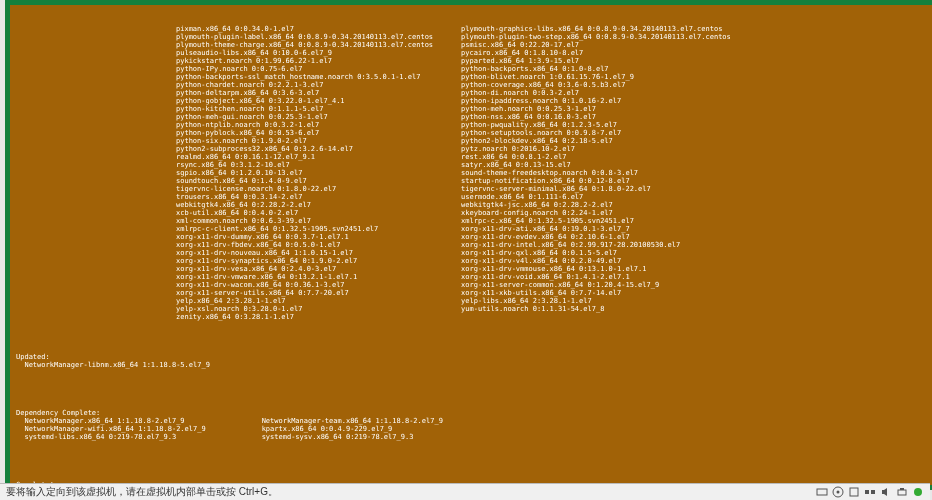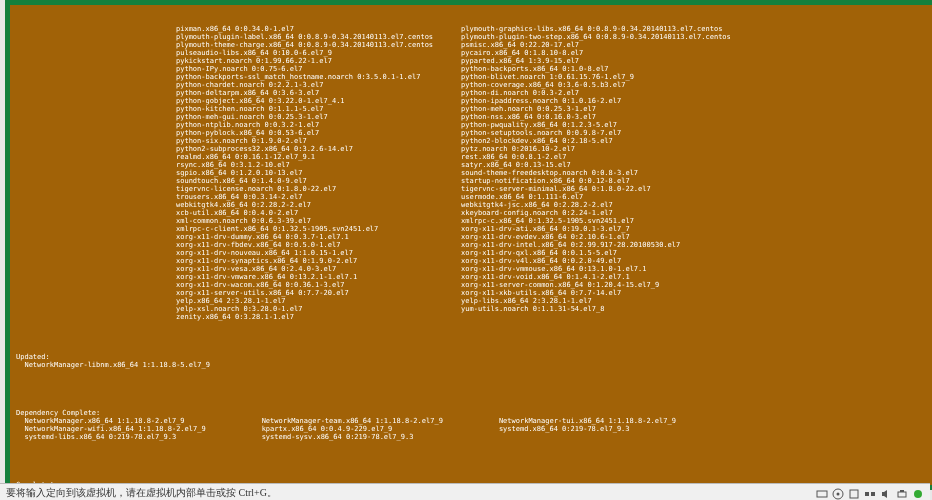--- a/index.html
+++ b/index.html
@@ -2,21 +2,21 @@
 <html><head>
 <meta charset="utf-8">
 <style>
   html,body{margin:0;padding:0;background:#e8e8e8;font-family:monospace;width:932px;height:500px;overflow:hidden}
   .vm-window{position:absolute;left:5px;top:0;width:930px;height:480px;background:#a16207;border:5px solid #15803d}
   .terminal{position:absolute;left:0;top:0;right:0;bottom:0;color:#fff;font-size:7px;line-height:8px;padding:4px 6px;overflow:hidden;white-space:pre}
   .cols{display:flex;gap:28px}
   .col{flex:0 0 auto}
   .col.c1{margin-left:160px}
   .section{margin-top:8px}
-  .statusbar{position:absolute;left:0;bottom:0;width:930px;height:17px;background:#f0f0f0;border-top:1px solid #bbb;font-family:Liberation Serif, serif;font-size:10px;color:#333;display:flex;align-items:flex-end;padding:0 6px;box-sizing:border-box;justify-content:space-between}
+  .statusbar{position:absolute;left:0;bottom:0;width:930px;height:17px;background:#f0f0f0;border-top:1px solid #bbb;font-family:Liberation Sans, sans-serif;font-size:10px;color:#333;display:flex;align-items:center;padding:0 6px;box-sizing:border-box;justify-content:space-between}
   .sb-icons{display:flex;gap:4px;align-items:center}
   .ic{width:12px;height:12px;display:inline-block}
 </style>
 </head>
 <body>
 
 <div class="vm-window">
   <div class="terminal">
     <div class="cols">
       <div class="col c1" id="col1">pixman.x86_64 0:0.34.0-1.el7
@@ -99,22 +99,20 @@
     </div>
     <div class="section">
 <span>Dependency Complete:</span>
 <div class="cols" style="gap:56px">
 <div class="col" style="margin-left:0" id="dep1">  NetworkManager.x86_64 1:1.18.8-2.el7_9
   NetworkManager-wifi.x86_64 1:1.18.8-2.el7_9
   systemd-libs.x86_64 0:219-78.el7_9.3</div>
 <div class="col" id="dep2">NetworkManager-team.x86_64 1:1.18.8-2.el7_9
 kpartx.x86_64 0:0.4.9-229.el7_9
 systemd-sysv.x86_64 0:219-78.el7_9.3</div>
-<div class="col" id="dep3">NetworkManager-tui.x86_64 1:1.18.8-2.el7_9
-systemd.x86_64 0:219-78.el7_9.3</div>
 </div>
     </div>
     <div class="section">Complete!</div>
     
   </div>
 </div>
 
 <div class="statusbar">
   <span>要将输入定向到该虚拟机，请在虚拟机内部单击或按 Ctrl+G。</span>
   <span class="sb-icons">

